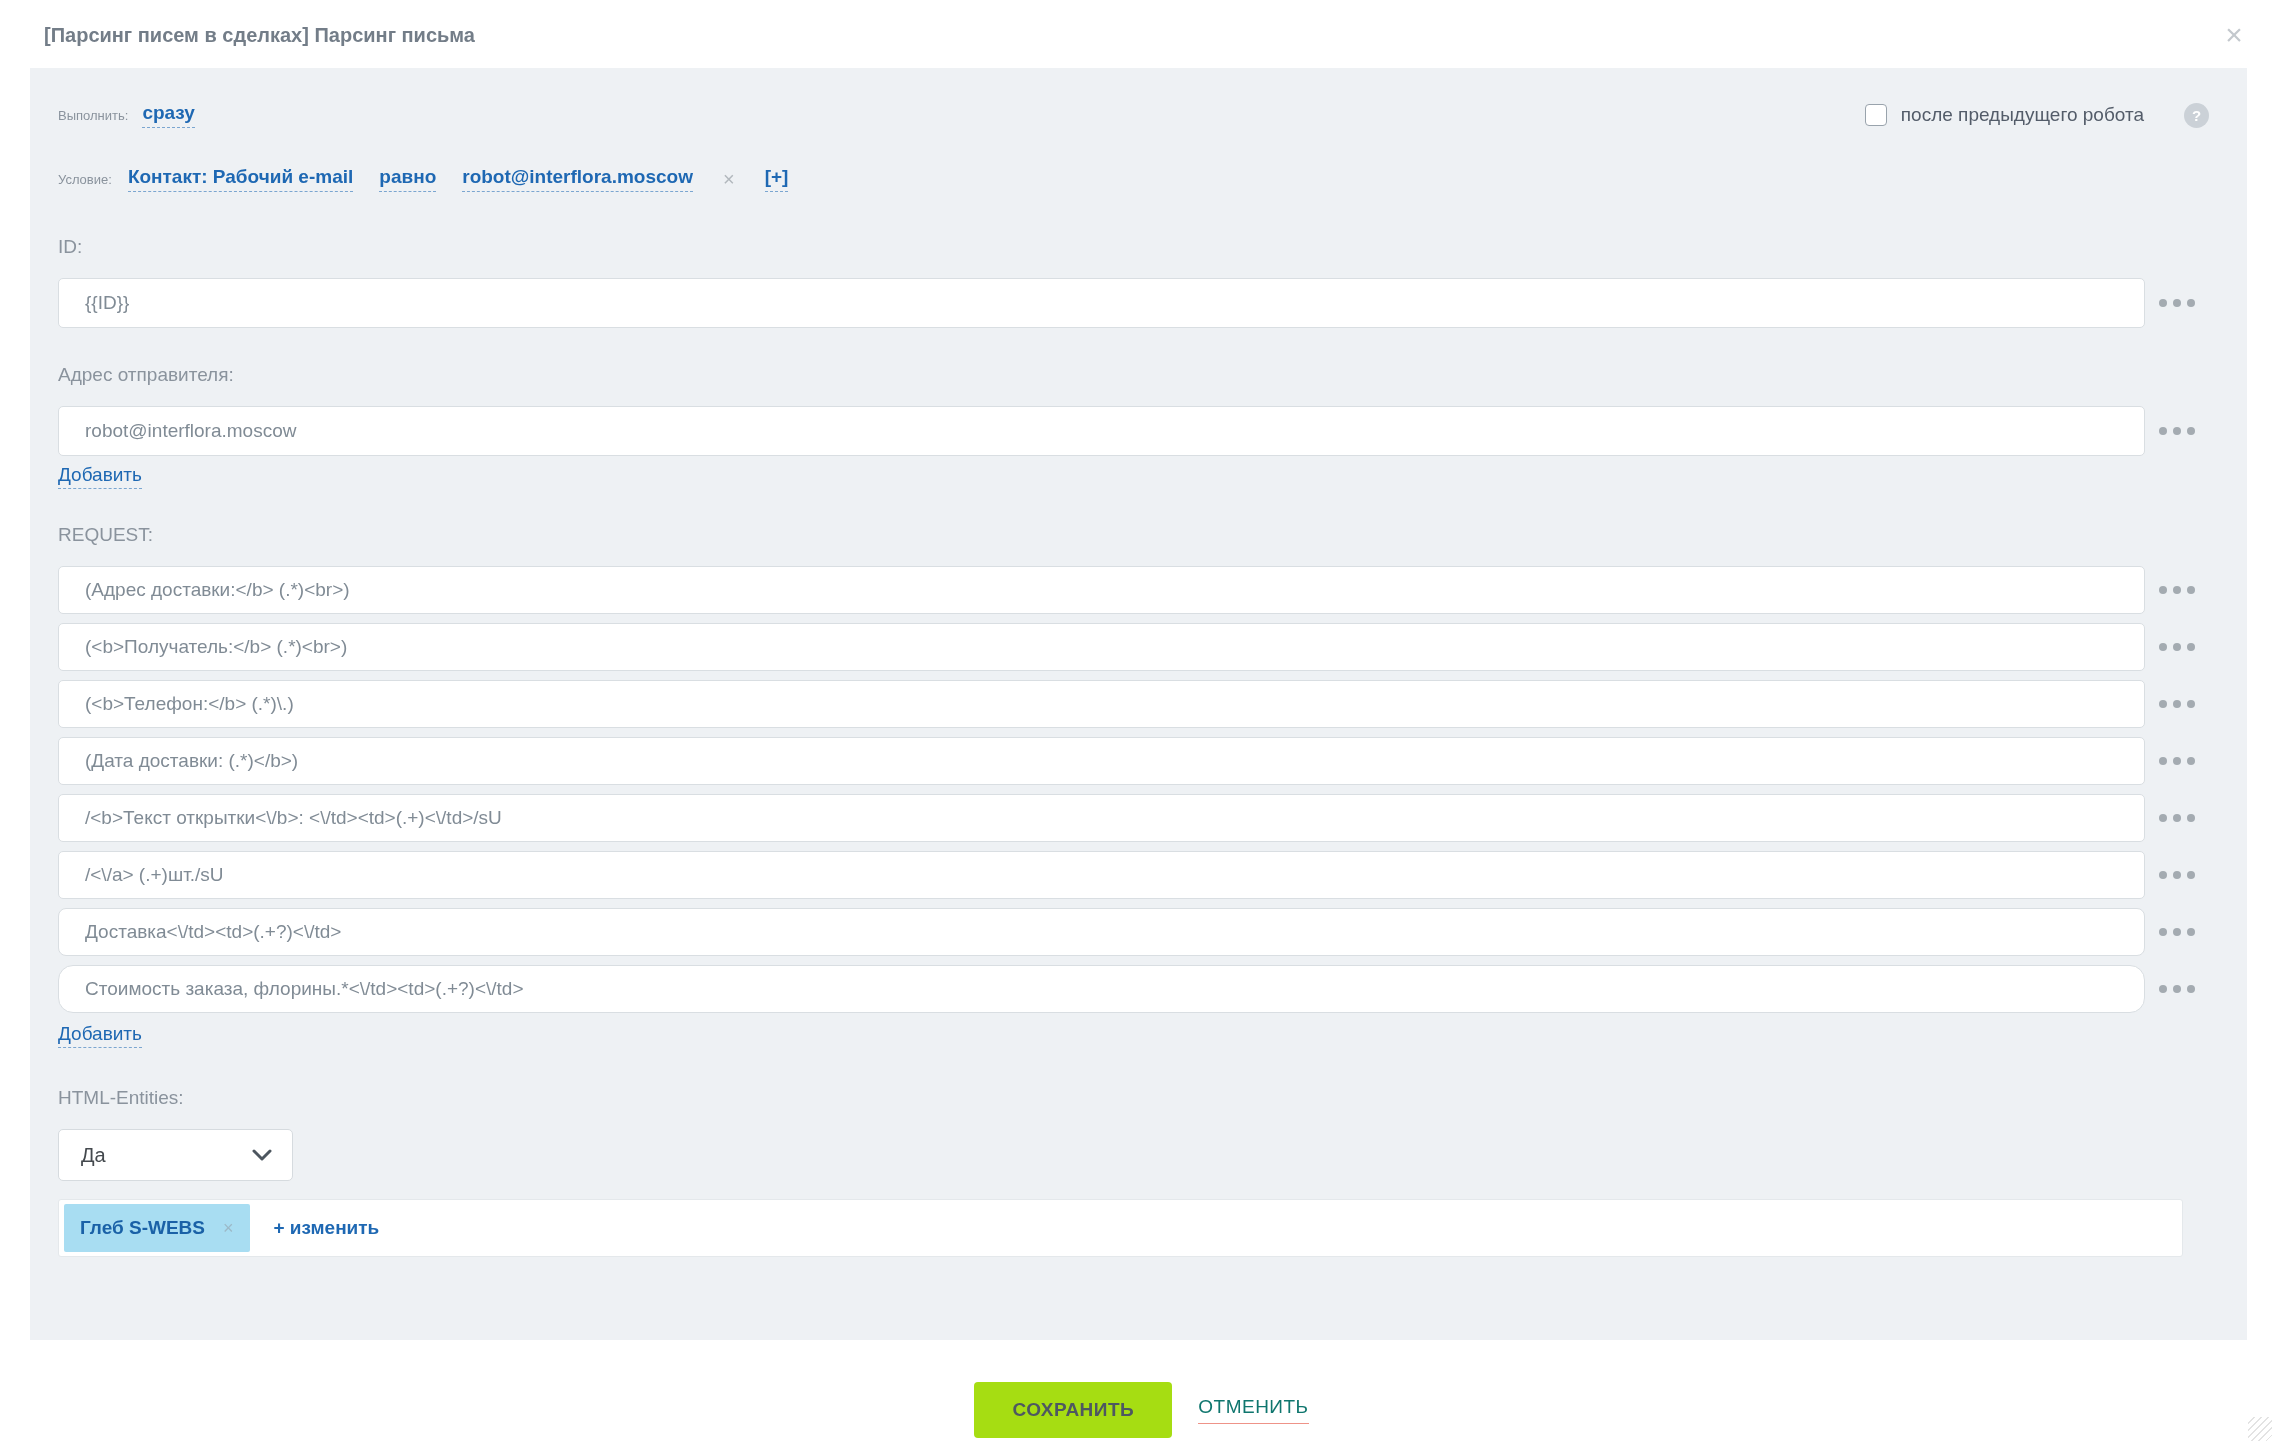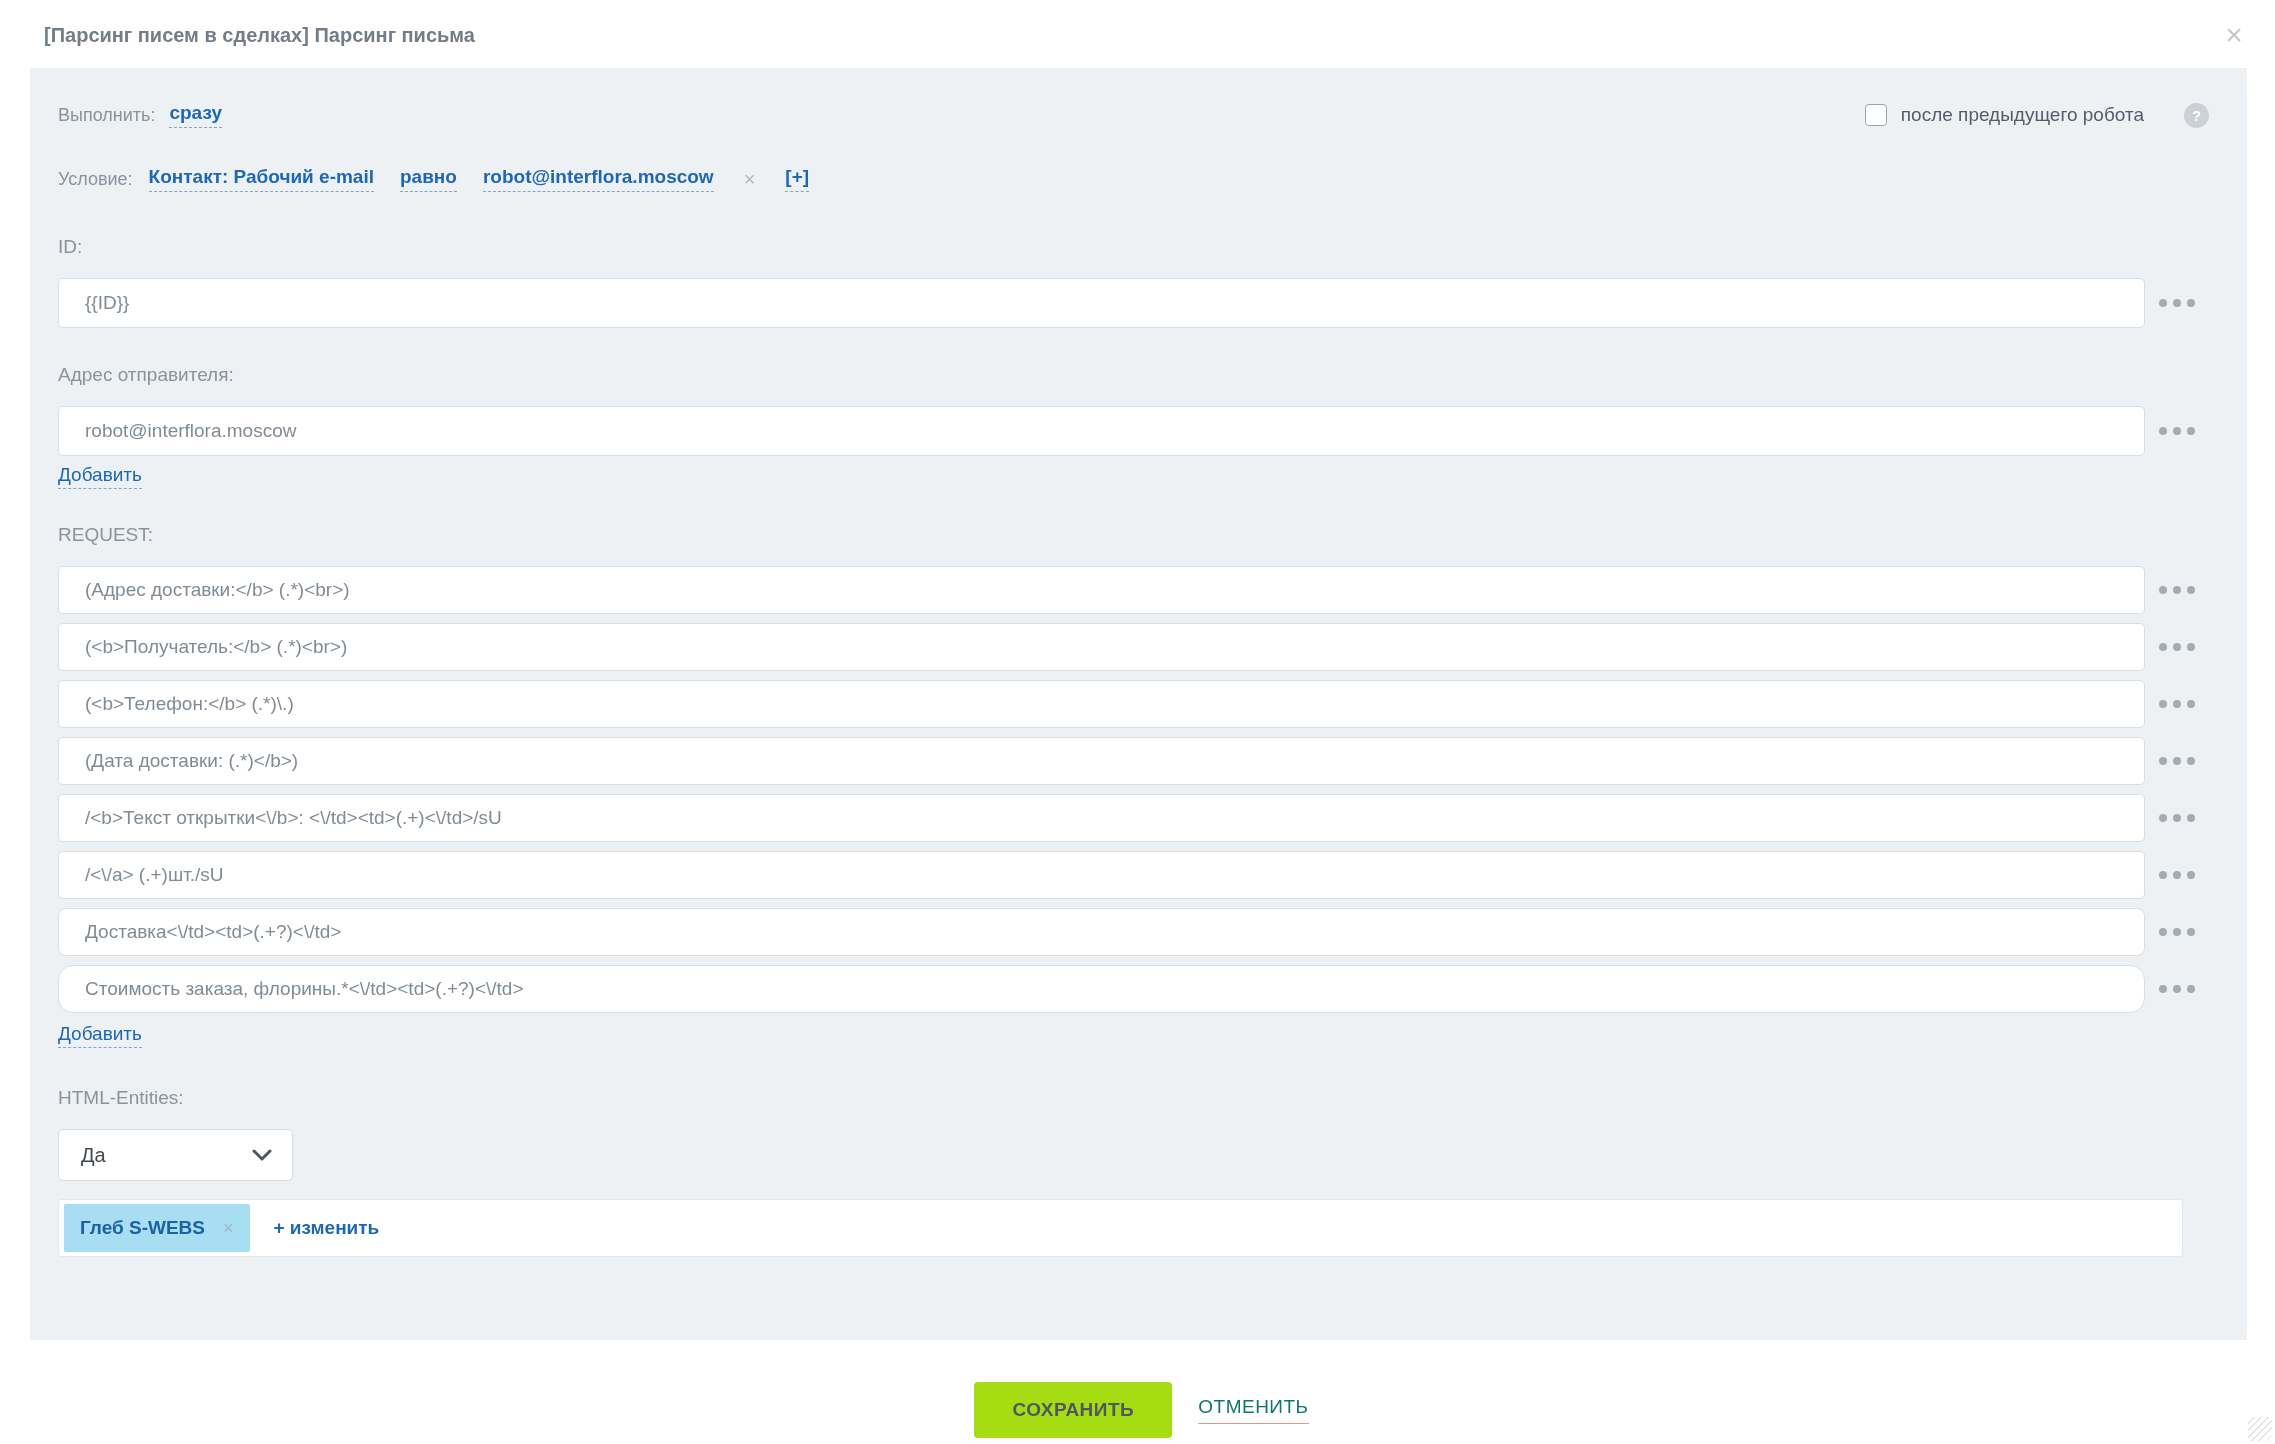--- a/index.html
+++ b/index.html
@@ -12,21 +12,21 @@
   .close-btn{position:absolute;right:24px;top:18px;width:34px;height:34px;
              color:#c3c8cd;font-size:30px;line-height:34px;text-align:center;cursor:pointer;}
 
   
   .panel{position:absolute;left:30px;top:68px;width:2217px;height:1272px;
          background:#eef1f4;box-sizing:border-box;padding:34px 38px 0 28px;}
 
   .row-top{display:flex;justify-content:space-between;align-items:center;}
   .inline{display:flex;align-items:center;}
 
-  .label{color:#8a939d;font-size:18px;}
+  .label{color:#8a939d;font-size:13px;}
 
   .dlink{color:#1e68b3;font-size:19px;text-decoration:none;
          border-bottom:1px dashed rgba(30,104,179,.55);padding-bottom:3px;cursor:pointer;}
   .dlink.b{font-weight:bold;}
 
   .chk-row{display:flex;align-items:center;gap:14px;}
   .chk{width:22px;height:22px;background:#ffffff;border:1px solid #99a3ac;border-radius:4px;
        box-sizing:border-box;cursor:pointer;}
   .chk-label{color:#535c69;font-size:19px;}
   .help-circle{width:25px;height:25px;border-radius:50%;background:#cbd1d7;color:#ffffff;

